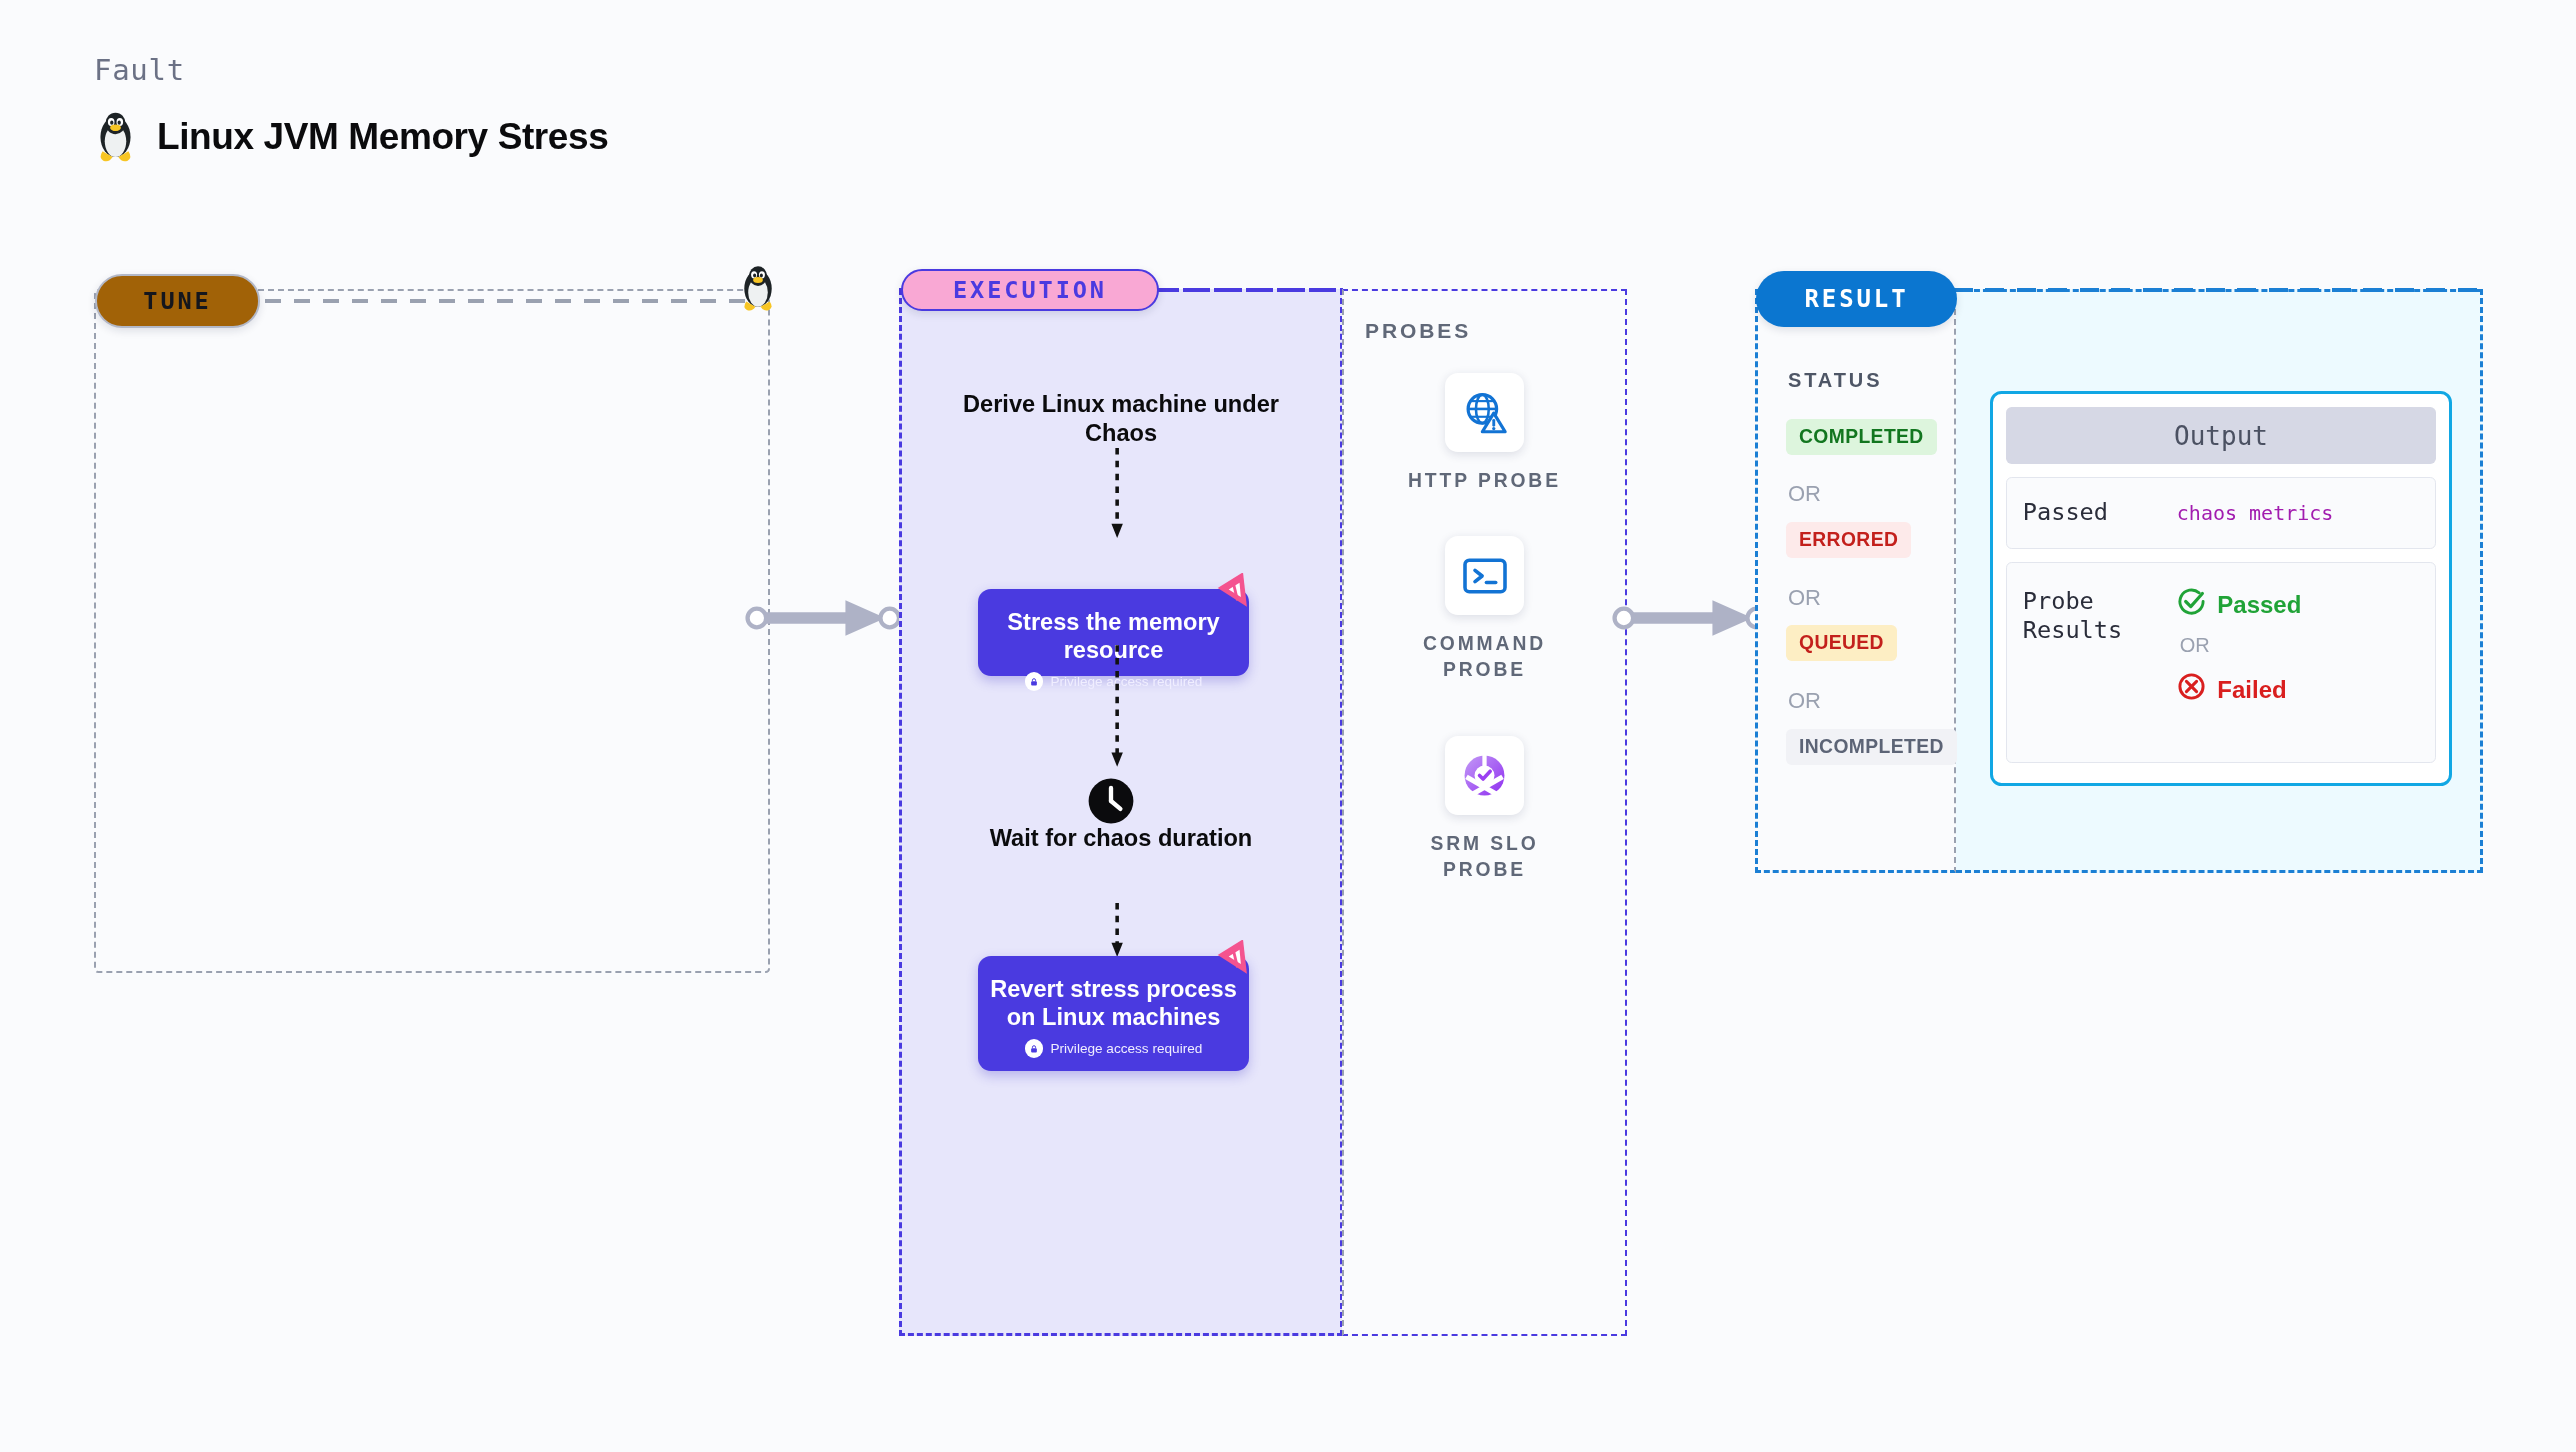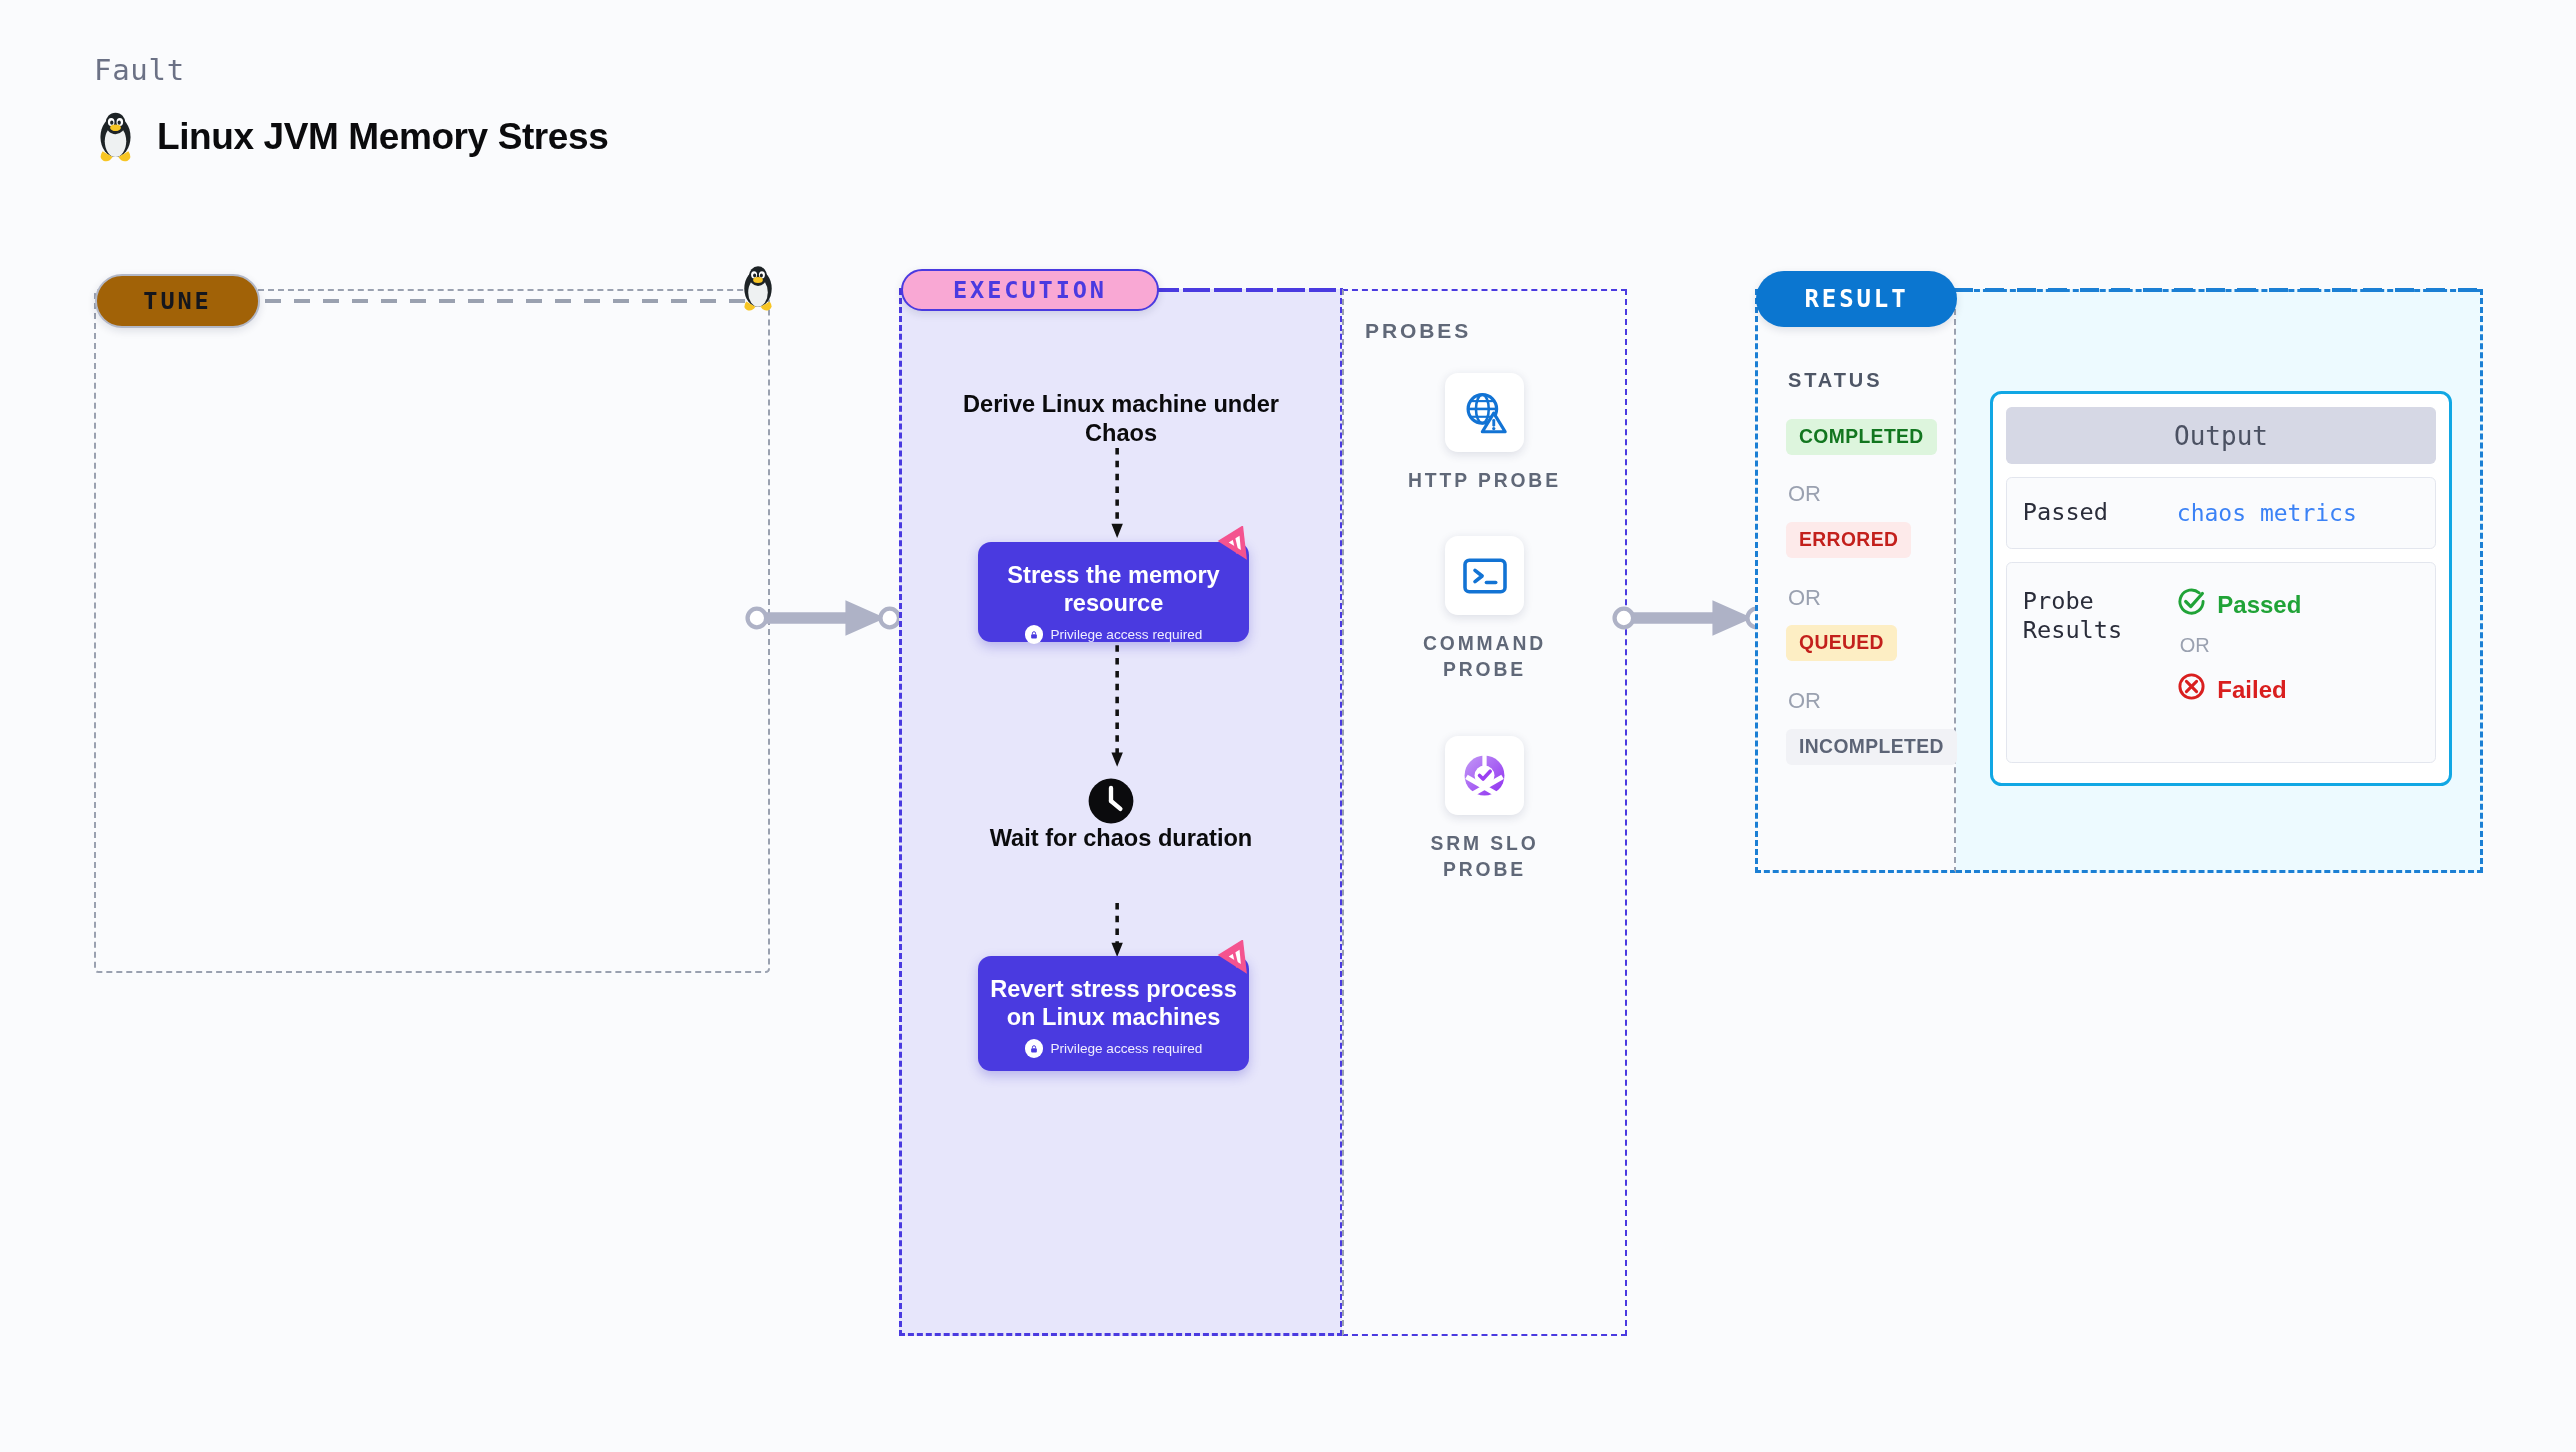--- a/index.html
+++ b/index.html
@@ -120,21 +120,21 @@
     position:absolute;text-align:center;color:#0b0b0d;
     font-size:23.6px;font-weight:bold;line-height:1.25;
   }
   #flow-derive{left:949px;top:390px;width:344px;}
   #flow-wait{left:949px;top:824px;width:344px;}
   .flow-node{
     position:absolute;background:#4a3ae0;border-radius:13px;
     color:#fff;text-align:center;box-sizing:border-box;
     box-shadow:0 4.3px 11.5px rgba(60,50,200,.28);
   }
-  #node-stress{left:978px;top:542px;width:271px;height:100px;padding-top:18.6px;}
+  #node-stress{left:978px;top:589px;width:271px;height:87px;padding-top:18.6px;}
   #node-revert{left:978px;top:956px;width:271px;height:115px;padding-top:18.6px;}
   .node-title{font-size:23.6px;font-weight:bold;line-height:1.22;}
   .node-priv{
     display:flex;align-items:center;justify-content:center;gap:7.2px;
     font-size:13.6px;font-weight:normal;margin-top:7.2px;color:#f0eeff;
   }
   .lock-badge{
     width:18.6px;height:18.6px;border-radius:50%;background:#fff;
     display:flex;align-items:center;justify-content:center;flex:none;
   }
@@ -204,21 +204,21 @@
     background:#fafbfd;border:1.4px solid #e3e6ee;border-radius:5.7px;
     display:flex;align-items:center;box-sizing:border-box;
   }
   .out-key{
     font-family:"DejaVu Sans Mono","Liberation Mono",monospace;
     font-size:23.6px;color:#2a2d3a;width:154px;flex:none;padding-left:15.8px;
     line-height:1.25;
   }
   .out-val-link{
     font-family:"DejaVu Sans Mono","Liberation Mono",monospace;
-    font-size:23px;color:#3b82f6;
+    font-size:20px;color:#a21caf;
   }
   #probe-results-row{
     position:absolute;left:13px;top:168px;width:430px;height:201px;
     background:#fafbfd;border:1.4px solid #e3e6ee;border-radius:5.7px;
     display:flex;box-sizing:border-box;padding-top:24px;
   }
   .verdict{display:flex;align-items:center;gap:11.5px;font-size:24px;font-weight:bold;}
   #verdict-passed{color:#20a337;}
   #verdict-failed{color:#d91f1f;margin-top:15.8px;}
   #verdict-or{font-size:20px;color:#9aa1b0;margin:11.5px 0 0 2.9px;}

